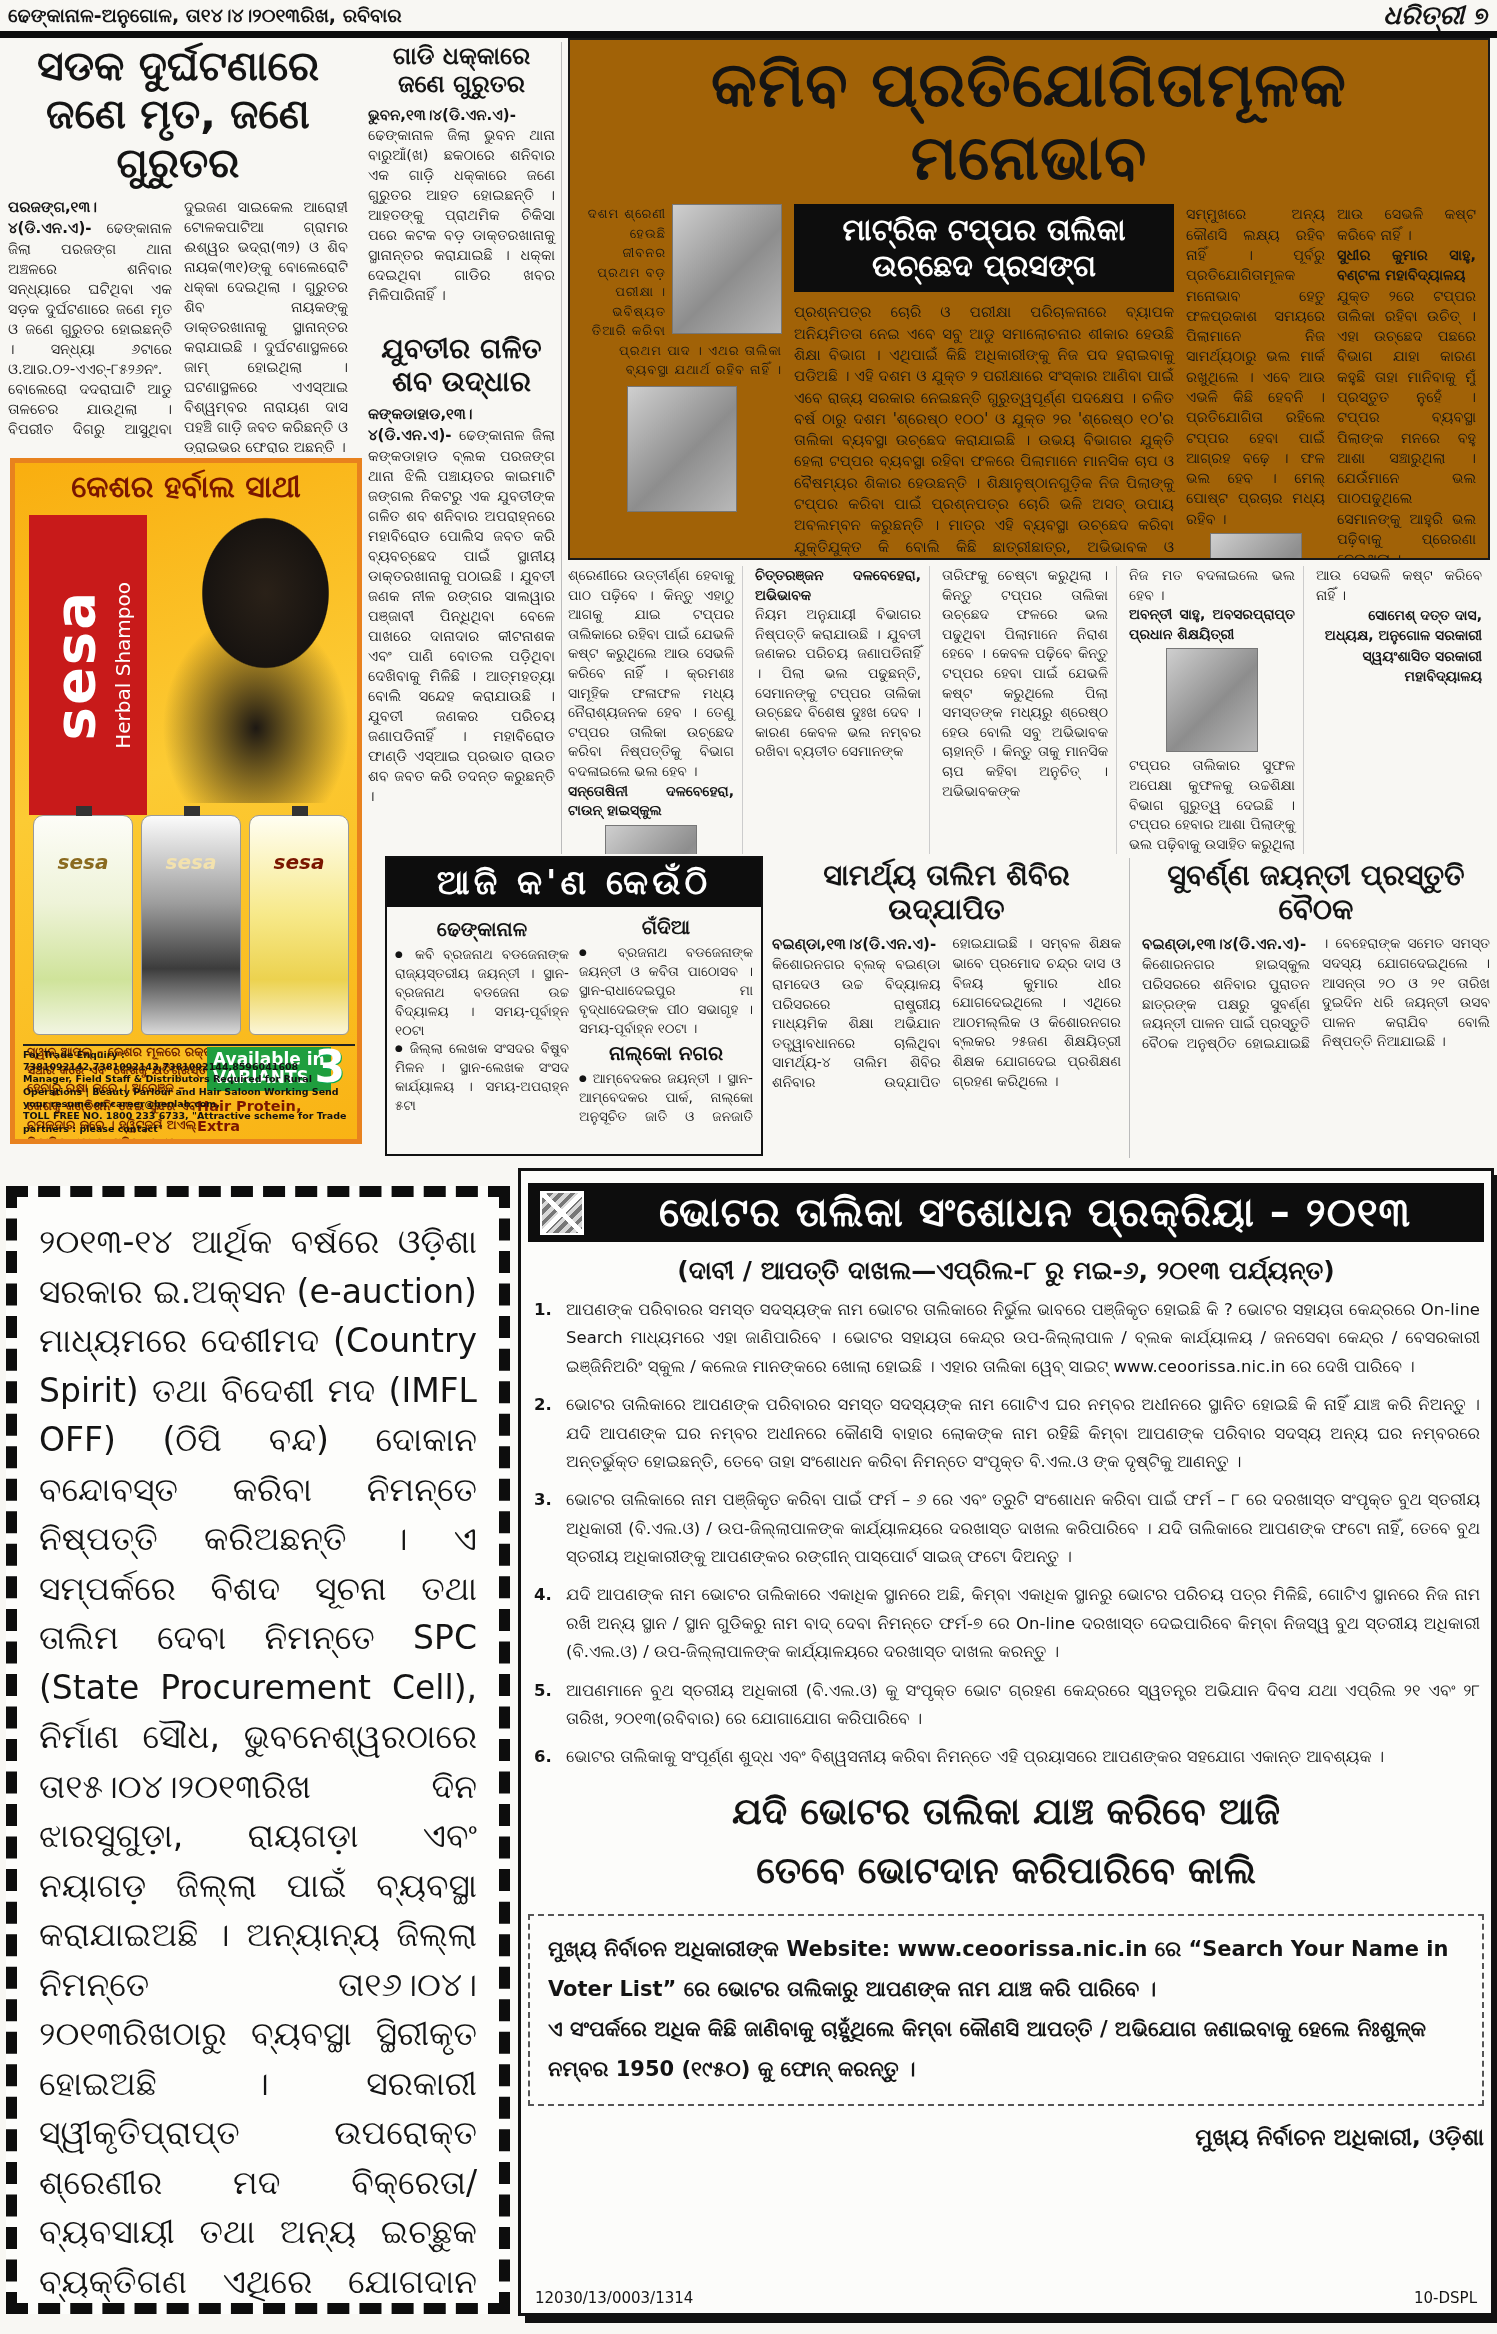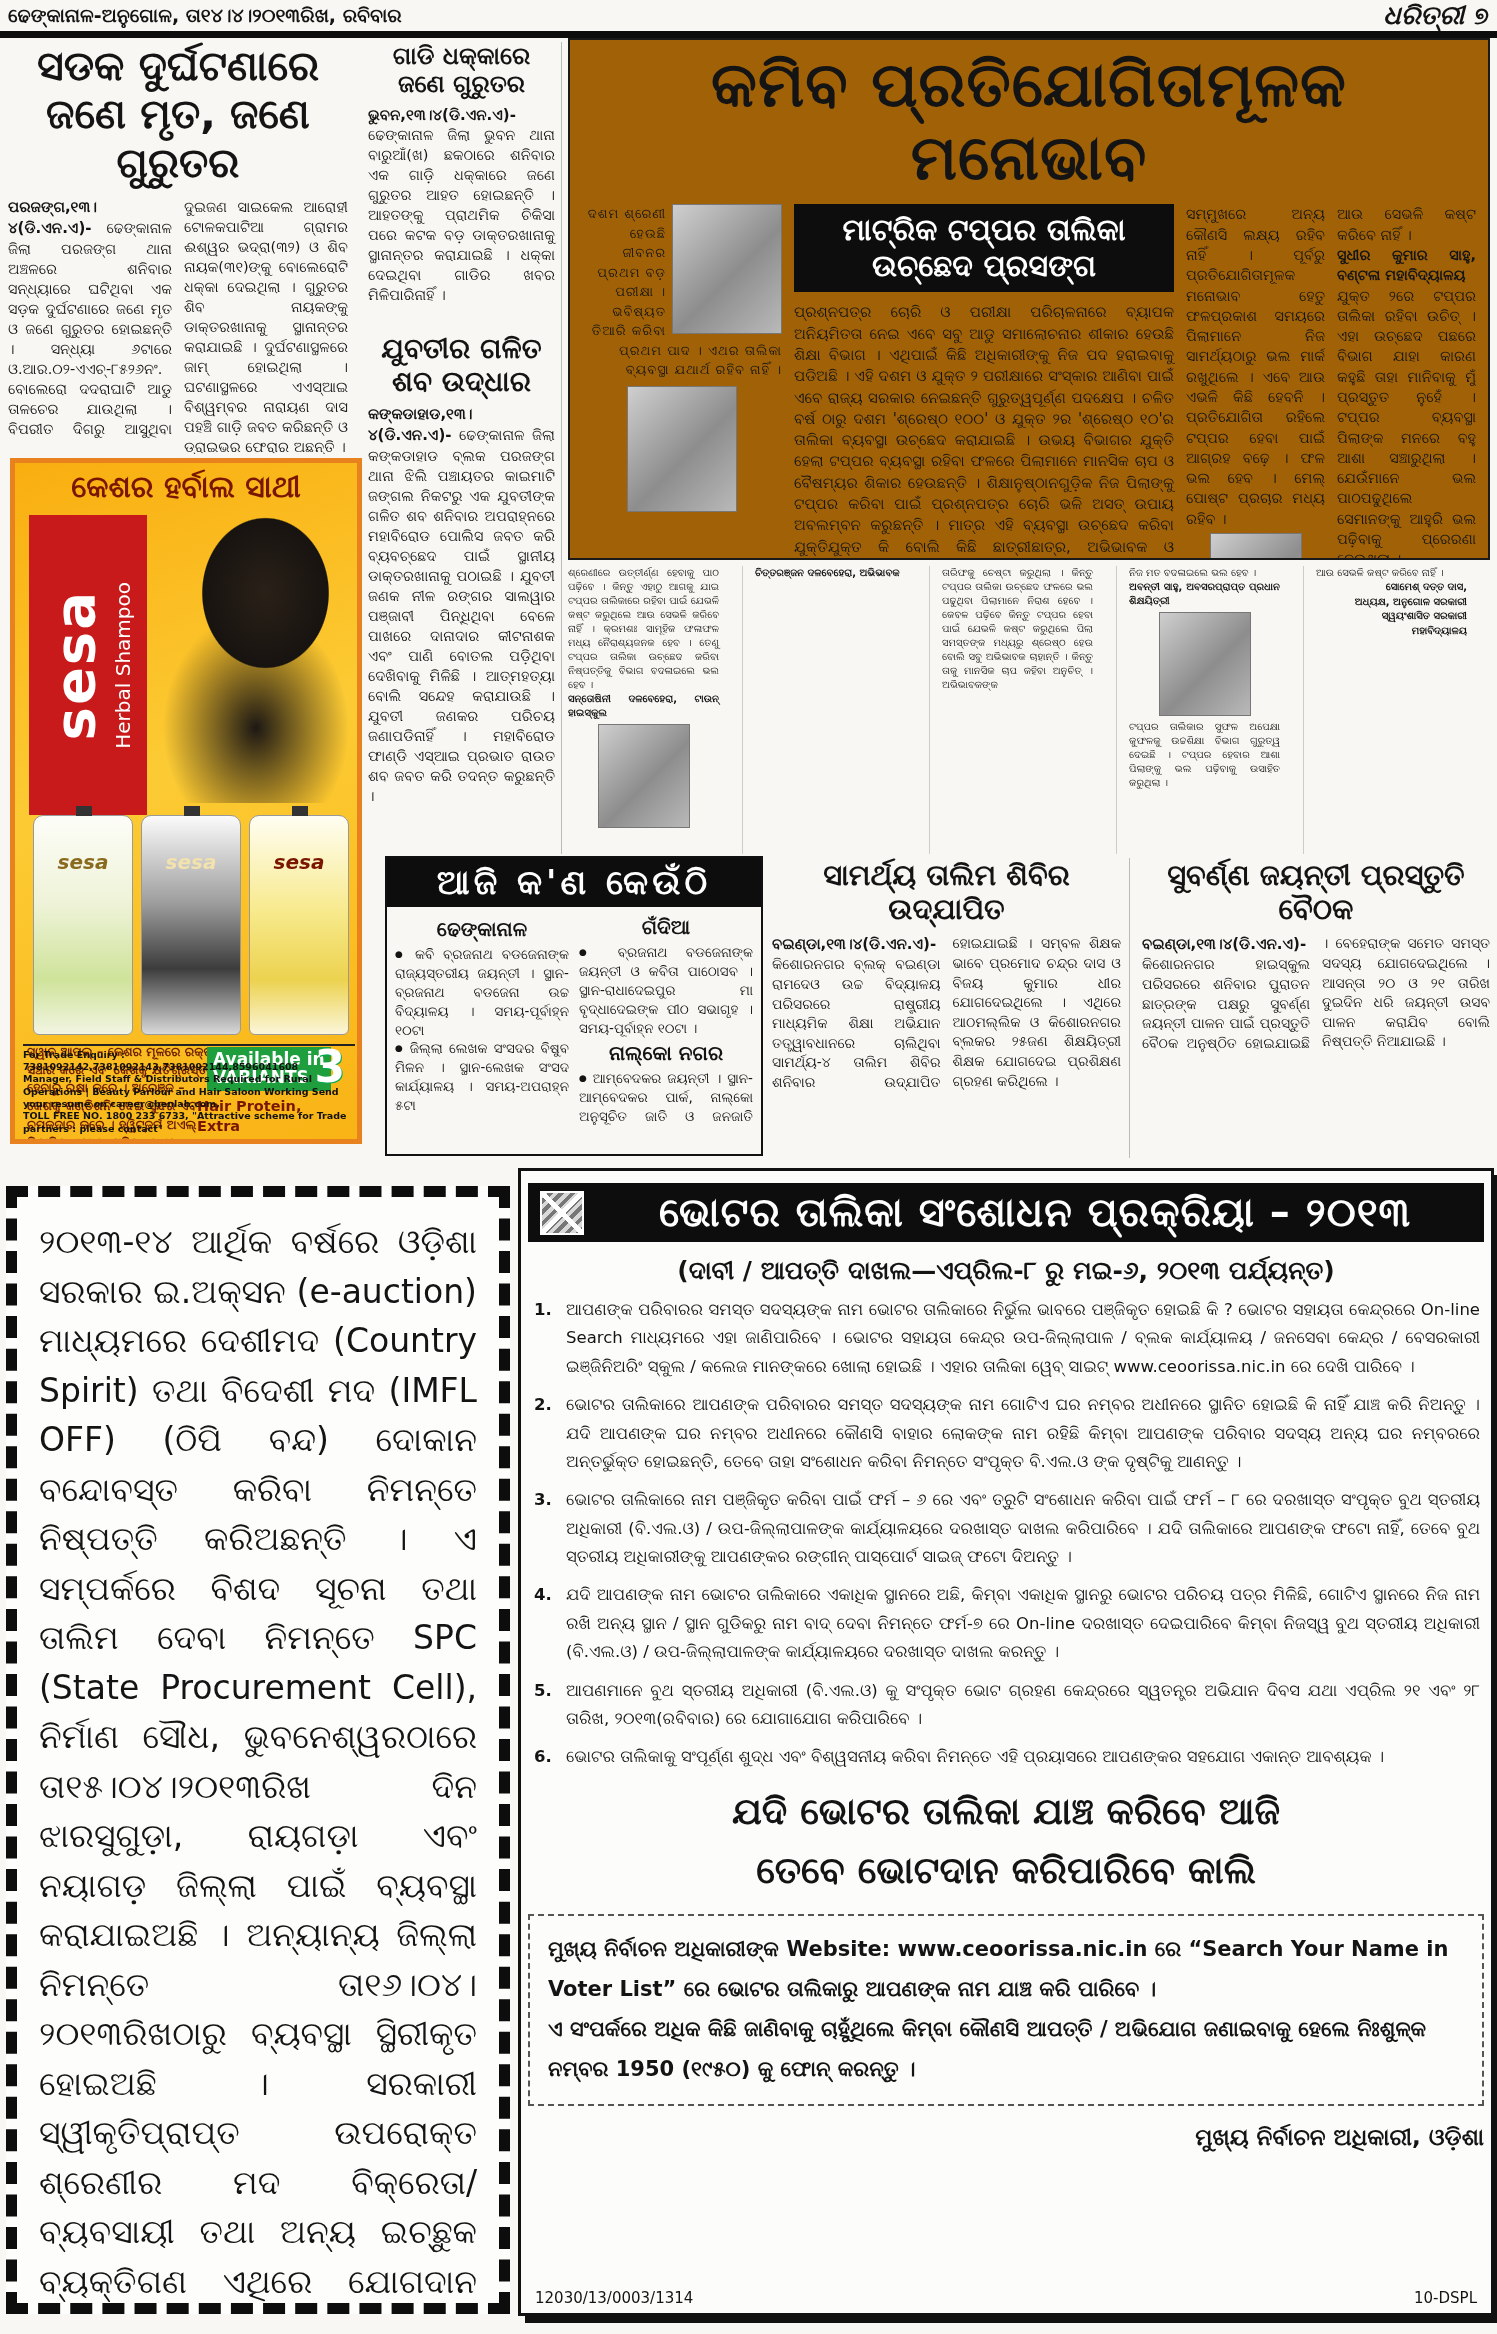--- a/index.html
+++ b/index.html
@@ -39,21 +39,21 @@
   .ph-b { width:110px; height:126px; margin:6px auto; }
   .ma-center { width:380px; flex:none; }
   .kicker { background:#0d0d0d; color:#fff; font-weight:bold; font-size:30px; text-align:center; padding:8px 4px; margin-bottom:10px; }
   .intro { font-size:15px; line-height:1.42; text-align:justify; }
   .ma-rcol { flex:1; font-size:14.5px; line-height:1.4; text-align:justify; overflow:hidden; }
   .sig { font-weight:bold; }
   .sig-block { font-weight:bold; text-align:right; line-height:1.45; }
 
   
   .contband { position:absolute; left:568px; top:566px; width:922px; height:288px; display:flex; gap:12px; overflow:hidden; }
-  .contband .c { flex:1; font-size:10px; line-height:1.4; text-align:justify; overflow:hidden; border-right:1px solid #ccc; padding-right:23px; }
+  .contband .c { flex:1; font-size:14px; line-height:1.4; text-align:justify; overflow:hidden; border-right:1px solid #ccc; padding-right:8px; }
   .contband .c:last-child { border-right:none; }
   .ph-c { width:92px; height:104px; margin:4px auto; }
 
   
   .ad { position:absolute; left:10px; top:458px; width:352px; height:686px; border:5px solid #e8821e;
         background:linear-gradient(160deg,#f9ae0f 0%,#fccb34 45%,#f9b314 100%); overflow:hidden; }
   .ad-head { text-align:center; font-size:30px; font-weight:bold; color:#7a1600; padding:6px 2px 2px; }
   .ad-red { position:absolute; left:14px; top:52px; width:118px; height:300px; background:#c81a1a; display:flex; align-items:center; justify-content:center; gap:4px; }
   .ad-red .v1 { color:#fff; font-size:56px; font-weight:bold; writing-mode:vertical-rl; transform:rotate(180deg); letter-spacing:2px; }
   .ad-red .v2 { color:#fff; font-size:20px; writing-mode:vertical-rl; transform:rotate(180deg); }
@@ -174,20 +174,21 @@
   </div>
 
   <div class="contband">
     <div class="c">
       <span>ଶ୍ରେଣୀରେ ଉତ୍ତୀର୍ଣ୍ଣ ହେବାକୁ ପାଠ ପଢ଼ିବେ । କିନ୍ତୁ ଏହାଠୁ ଆଗକୁ ଯାଇ ଟପ୍ପର ତାଲିକାରେ ରହିବା ପାଇଁ ଯେଭଳି କଷ୍ଟ କରୁଥିଲେ ଆଉ ସେଭଳି କରିବେ ନାହିଁ । କ୍ରମଶଃ ସାମୂହିକ ଫଳାଫଳ ମଧ୍ୟ ନୈରାଶ୍ୟଜନକ ହେବ । ତେଣୁ ଟପ୍ପର ତାଲିକା ଉଚ୍ଛେଦ କରିବା ନିଷ୍ପତ୍ତିକୁ ବିଭାଗ ବଦଳାଇଲେ ଭଲ ହେବ ।</span>
       <div class="sig">ସନ୍ତୋଷିନୀ ଦଳବେହେରା, ଟାଉନ୍ ହାଇସ୍କୁଲ</div>
       <div class="photo ph-c"></div>
     </div>
     <div class="c">
       <div class="sig">ଚିତ୍ତରଞ୍ଜନ ଦଳବେହେରା, ଅଭିଭାବକ</div>
+      <span>ନିୟମ ଅନୁଯାୟୀ ବିଭାଗର ନିଷ୍ପତ୍ତି କରାଯାଉଛି । ଯୁବତୀ ଜଣକର ପରିଚୟ ଜଣାପଡିନାହିଁ । ପିଲା ଭଲ ପଢୁଛନ୍ତି, ସେମାନଙ୍କୁ ଟପ୍ପର ତାଲିକା ଉଚ୍ଛେଦ ବିଶେଷ ଦୁଃଖ ଦେବ । କାରଣ କେବଳ ଭଲ ନମ୍ବର ରଖିବା ବ୍ୟତୀତ ସେମାନଙ୍କ</span>
     </div>
     <div class="c">
       <span>ତାରିଫକୁ ଚେଷ୍ଟା କରୁଥିଲା । କିନ୍ତୁ ଟପ୍ପର ତାଲିକା ଉଚ୍ଛେଦ ଫଳରେ ଭଲ ପଢୁଥିବା ପିଲାମାନେ ନିରାଶ ହେବେ । କେବଳ ପଢ଼ିବେ କିନ୍ତୁ ଟପ୍ପର ହେବା ପାଇଁ ଯେଭଳି କଷ୍ଟ କରୁଥିଲେ ପିଲା ସମସ୍ତଙ୍କ ମଧ୍ୟରୁ ଶ୍ରେଷ୍ଠ ହେଉ ବୋଲି ସବୁ ଅଭିଭାବକ ଚାହାନ୍ତି । କିନ୍ତୁ ତାକୁ ମାନସିକ ଚାପ କହିବା ଅନୁଚିତ୍ । ଅଭିଭାବକଙ୍କ</span>
     </div>
     <div class="c">
       <span>ନିଜ ମତ ବଦଳାଇଲେ ଭଲ ହେବ ।</span>
       <div class="sig">ଅବନ୍ତୀ ସାହୁ, ଅବସରପ୍ରାପ୍ତ ପ୍ରଧାନ ଶିକ୍ଷୟିତ୍ରୀ</div>
       <div class="photo ph-c"></div>
       <span>ଟପ୍ପର ତାଲିକାର ସୁଫଳ ଅପେକ୍ଷା କୁଫଳକୁ ଉଚ୍ଚଶିକ୍ଷା ବିଭାଗ ଗୁରୁତ୍ୱ ଦେଇଛି । ଟପ୍ପର ହେବାର ଆଶା ପିଲାଙ୍କୁ ଭଲ ପଢ଼ିବାକୁ ଉସାହିତ କରୁଥିଲା ।</span>
     </div>

